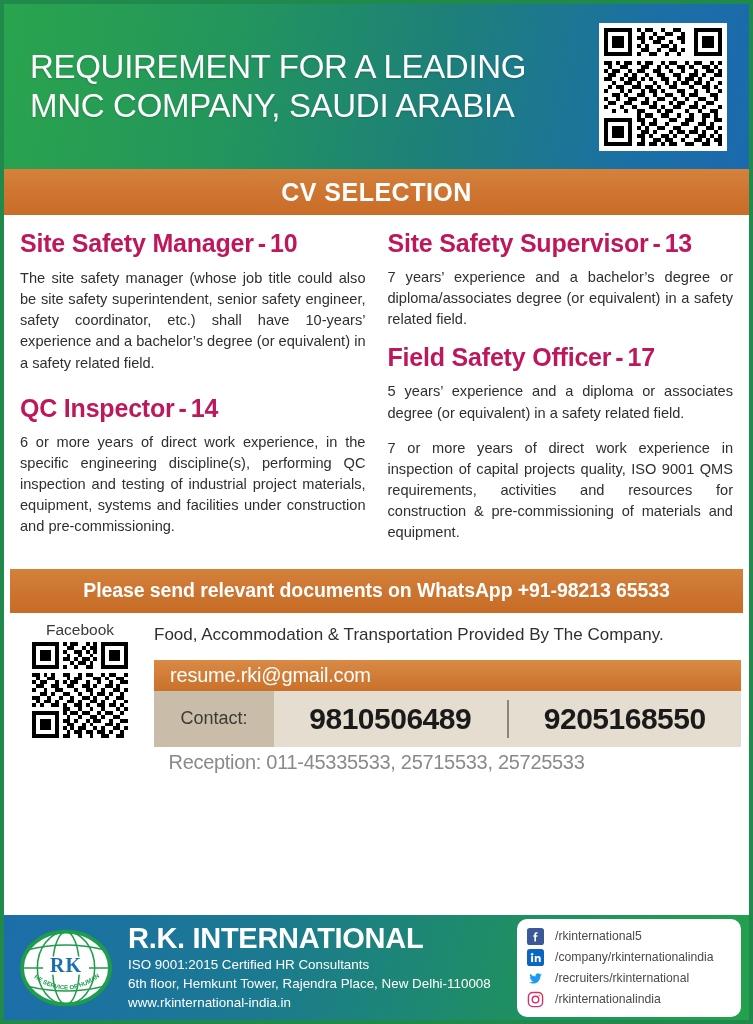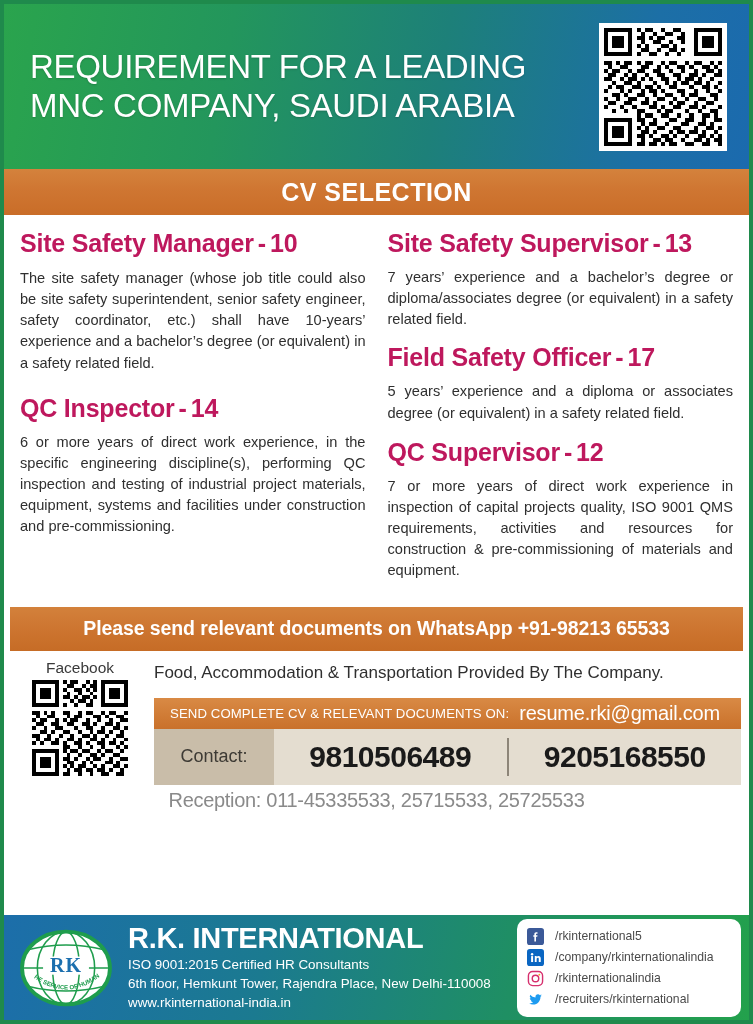--- a/index.html
+++ b/index.html
@@ -514,23 +514,20 @@
         </div>
         <div class="job-desc">7 years’ experience and a bachelor’s degree or diploma/associates degree (or equivalent) in a safety related field.</div>
       </div>
       <div class="job">
         <div class="job-title">
           <span>Field Safety Officer</span><span class="dash">-</span><span>17</span>
         </div>
         <div class="job-desc">5 years’ experience and a diploma or associates degree (or equivalent) in a safety related field.</div>
       </div>
       <div class="job">
-        <div class="job-title">
-          <span>QC Supervisor</span><span class="dash">-</span><span>12</span>
-        </div>
         <div class="job-desc">7 or more years of direct work experience in inspection of capital projects quality, ISO 9001 QMS requirements, activities and resources for construction &amp; pre-commissioning of materials and equipment.</div>
       </div>
     </div>
 
   </div>
 
   <div class="wa-wrap">
     <div class="wa-bar">
       <span class="wa-text">Please send relevant documents on WhatsApp +91-98213 65533</span>
     </div>
@@ -705,21 +702,20 @@
             <rect x="22" y="24" width="2" height="1"></rect>
           </g>
         </svg>
       </div>
     </div>
 
     <div class="contact-right">
       <div class="perk-line">Food, Accommodation &amp; Transportation Provided By The Company.</div>
 
       <div class="email-bar">
-        <span class="email-label">SEND COMPLETE CV &amp; RELEVANT DOCUMENTS ON:</span>
         <span class="email-addr">resume.rki@gmail.com</span>
       </div>
 
       <div class="contact-row">
         <div class="contact-label-cell">Contact:</div>
         <div class="contact-num-cell">9810506489</div>
         <div class="num-sep"></div>
         <div class="contact-num-cell">9205168550</div>
       </div>
     </div>
@@ -774,34 +770,34 @@
               <rect x="5.8" y="10" width="2.8" height="8.4" fill="#fff"></rect>
           <path d="M11 10h2.7v1.2c.5-.9 1.5-1.4 2.6-1.4 2 0 3.1 1.3 3.1 3.6v5h-2.8v-4.4c0-1.1-.4-1.8-1.4-1.8-.8 0-1.3.5-1.5 1.1-.1.2-.1.5-.1.8v4.3H11z" fill="#fff"></path>
             </svg>
         </span>
         <span class="social-handle">/company/rkinternationalindia</span>
       </div>
 
       <div class="social-row">
         <span class="social-icon">
           <svg viewBox="0 0 24 24">
+              <rect width="24" height="24" rx="4" fill="#ffffff"></rect>
+          <path d="M21 6.4c-.7.3-1.4.5-2.1.6.8-.5 1.3-1.2 1.6-2-.7.4-1.5.7-2.3.9a3.6 3.6 0 0 0-6.2 3.3A10.3 10.3 0 0 1 4.5 5.4a3.6 3.6 0 0 0 1.1 4.8c-.6 0-1.1-.2-1.6-.4 0 1.8 1.2 3.3 2.9 3.6-.5.1-1 .2-1.6.1a3.6 3.6 0 0 0 3.4 2.5A7.3 7.3 0 0 1 3 17.5a10.2 10.2 0 0 0 5.6 1.6c6.7 0 10.4-5.6 10.4-10.4v-.5c.7-.5 1.3-1.1 1.8-1.8z" fill="#1d9bf0"></path>
+            </svg>
+        </span>
+        <span class="social-handle">/recruiters/rkinternational</span>
+      </div>
+
+      <div class="social-row">
+        <span class="social-icon">
+          <svg viewBox="0 0 24 24">
             <rect x="2" y="2" width="20" height="20" rx="6" fill="#fff" stroke="#d6306e" stroke-width="2"></rect>
             <circle cx="12" cy="12" r="4.6" fill="none" stroke="#d6306e" stroke-width="2"></circle>
             <circle cx="17.4" cy="6.6" r="1.3" fill="#f5a623"></circle>
           </svg>
         </span>
         <span class="social-handle">/rkinternationalindia</span>
       </div>
 
-      <div class="social-row">
-        <span class="social-icon">
-          <svg viewBox="0 0 24 24">
-              <rect width="24" height="24" rx="4" fill="#ffffff"></rect>
-          <path d="M21 6.4c-.7.3-1.4.5-2.1.6.8-.5 1.3-1.2 1.6-2-.7.4-1.5.7-2.3.9a3.6 3.6 0 0 0-6.2 3.3A10.3 10.3 0 0 1 4.5 5.4a3.6 3.6 0 0 0 1.1 4.8c-.6 0-1.1-.2-1.6-.4 0 1.8 1.2 3.3 2.9 3.6-.5.1-1 .2-1.6.1a3.6 3.6 0 0 0 3.4 2.5A7.3 7.3 0 0 1 3 17.5a10.2 10.2 0 0 0 5.6 1.6c6.7 0 10.4-5.6 10.4-10.4v-.5c.7-.5 1.3-1.1 1.8-1.8z" fill="#1d9bf0"></path>
-            </svg>
-        </span>
-        <span class="social-handle">/recruiters/rkinternational</span>
-      </div>
-
     </div>
   </div>
 
 </div>
 
 </body></html>

